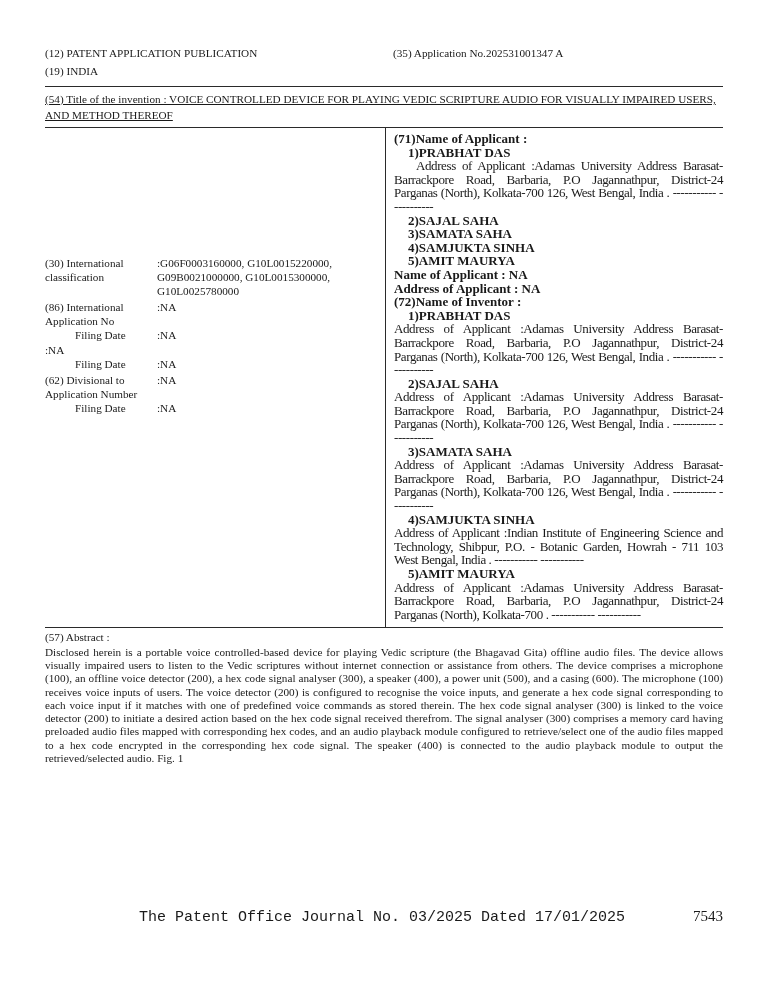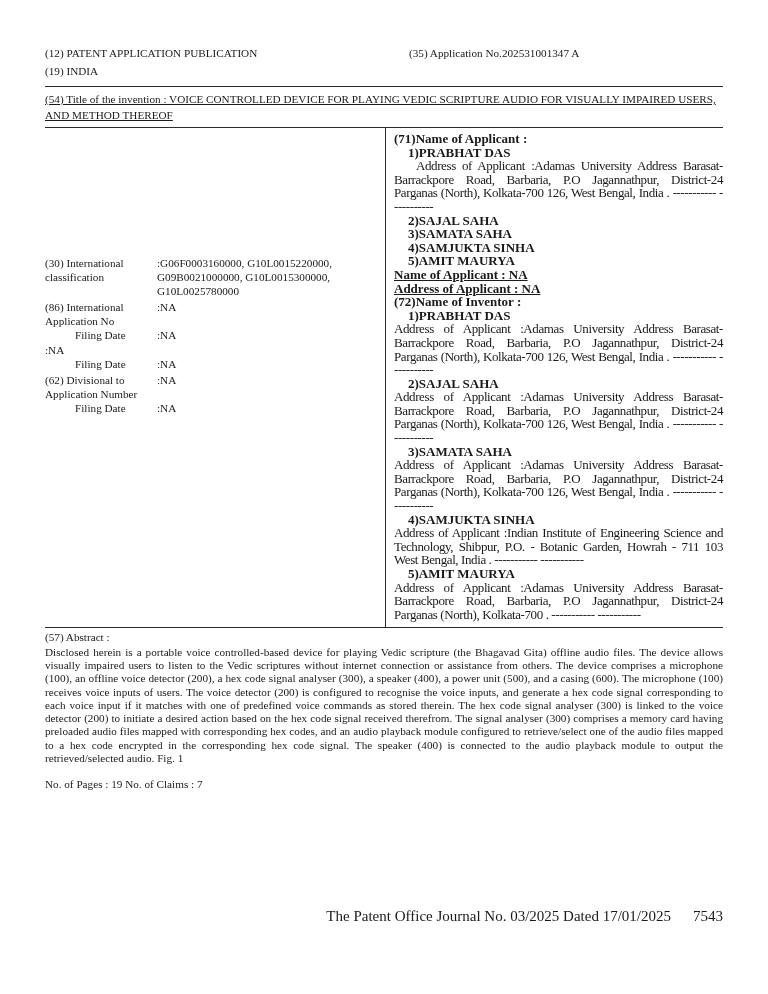--- a/index.html
+++ b/index.html
@@ -42,21 +42,20 @@
 
   
   .hdr {
     padding: 2px 0 6px 0;
   }
   .hdr-row {
     display: flex;
     align-items: flex-start;
     font-size: 11.2px;
     line-height: 18px;
-    gap: 16px;
   }
   .hdr-left  { width: 348px; flex: 0 0 348px; }
   .hdr-right { flex: 1 1 auto; }
 
   
   .title-block {
     padding: 5px 0 4px 0;
     font-size: 11.2px;
     line-height: 15.5px;
     text-decoration: underline;
@@ -112,21 +111,20 @@
   }
   .rc-head {
     font-weight: bold;
   }
   .rc-name {
     font-weight: bold;
     padding-left: 14px;
   }
   .rc-name-flush {
     font-weight: bold;
-    text-decoration: underline;
   }
   .rc-addr {
     text-align: justify;
   }
   .rc-addr-ind {
     text-align: justify;
     text-indent: 22px;
   }
   .dashline {
     letter-spacing: -0.4px;
@@ -152,22 +150,23 @@
     position: absolute;
     left: 45px;
     top: 908px;
     width: 678px;
     display: flex;
     align-items: baseline;
     font-size: 15px;
   }
   .footer-title {
     flex: 1 1 auto;
-    text-align: right;
+    text-align: center;
     padding-left: 48px;
+    font-family: Liberation Mono, monospace;
   }
   .footer-page {
     flex: 0 0 auto;
     text-align: right;
     min-width: 52px;
   }
 </style>
 </head>
 <body>
 
@@ -285,21 +284,20 @@
         </div>
 
       </div>
     </div>
 
     <hr class="rule">
 
     <div class="abstract">
       <div class="abstract-label">(57) Abstract :</div>
       <div class="abstract-text">Disclosed herein is a portable voice controlled-based device for playing Vedic scripture (the Bhagavad Gita) offline audio files. The device allows visually impaired users to listen to the Vedic scriptures without internet connection or assistance from others. The device comprises a microphone (100), an offline voice detector (200), a hex code signal analyser (300), a speaker (400), a power unit (500), and a casing (600). The microphone (100) receives voice inputs of users. The voice detector (200) is configured to recognise the voice inputs, and generate a hex code signal corresponding to each voice input if it matches with one of predefined voice commands as stored therein. The hex code signal analyser (300) is linked to the voice detector (200) to initiate a desired action based on the hex code signal received therefrom. The signal analyser (300) comprises a memory card having preloaded audio files mapped with corresponding hex codes, and an audio playback module configured to retrieve/select one of the audio files mapped to a hex code encrypted in the corresponding hex code signal. The speaker (400) is connected to the audio playback module to output the retrieved/selected audio. Fig. 1</div>
-      <div class="pages-line">No. of Pages : 19 No. of Claims : 7</div>
     </div>
 
   </div>
 
   <div class="footer">
     <div class="footer-title">The Patent Office Journal No. 03/2025 Dated  17/01/2025</div>
     <div class="footer-page">7543</div>
   </div>
 </div>
 

